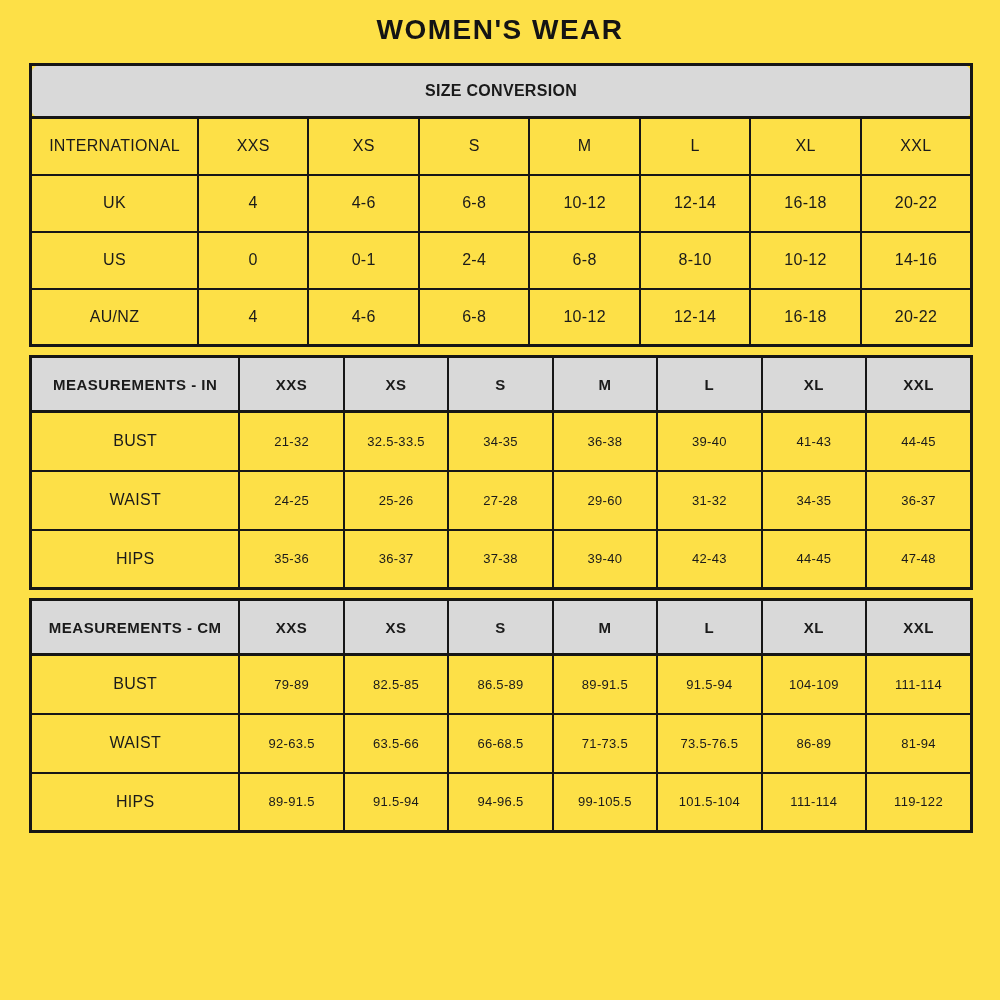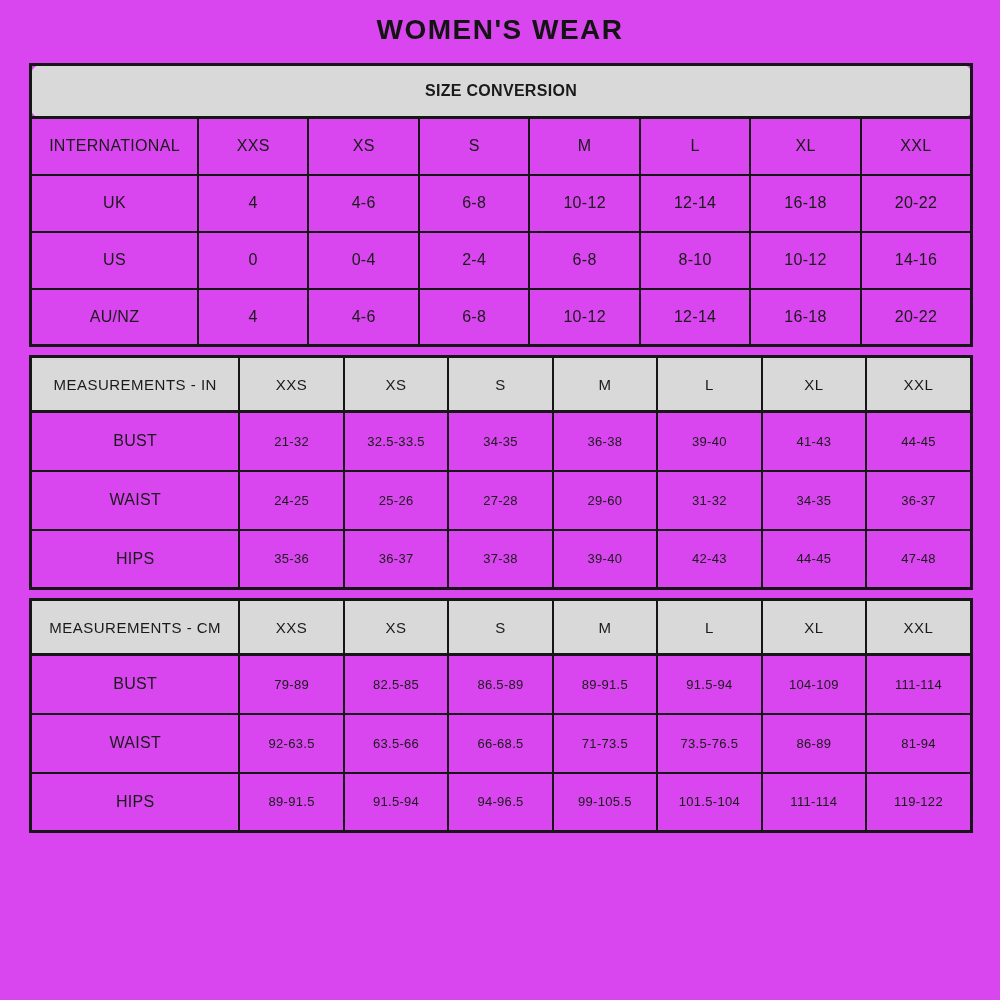--- a/index.html
+++ b/index.html
@@ -6,21 +6,21 @@
   html, body {
     margin: 0; padding: 0;
     background: #ffffff;
     font-family: "Liberation Sans", sans-serif;
     color: #1a1a1a;
   }
   .page {
     position: relative;
     width: 1000px;
     height: 1000px;
-    background: #d946ef;
+    background: #fde047;
     overflow: hidden;
   }
   .page-title {
     margin: 0;
     padding-top: 14px;
     text-align: center;
     font-size: 28px;
     font-weight: 700;
     letter-spacing: 1.5px;
     color: #141414;
@@ -48,21 +48,21 @@
     font-weight: 700;
     font-size: 15px;
     letter-spacing: 0.8px;
     height: 53px !important;
     border-bottom: 3px solid #161616 !important;
   }
   
   table.meas { margin-top: 8px; }
   table.meas tr.hdr td {
     background: #d9d9d9;
-    font-weight: 400;
+    font-weight: 700;
     font-size: 15px;
     letter-spacing: 0.5px;
     height: 55px;
     border-bottom: 3px solid #161616;
   }
   table.meas tbody td { height: 59px; font-size: 13px; letter-spacing: 0.3px; }
   table.meas tbody td.rowlabel { font-size: 16px; }
 </style>
 </head>
 <body>
@@ -102,21 +102,21 @@
         <td>4-6</td>
         <td>6-8</td>
         <td>10-12</td>
         <td>12-14</td>
         <td>16-18</td>
         <td>20-22</td>
       </tr>
       <tr>
         <td>US</td>
         <td>0</td>
-        <td>0-4</td>
+        <td>0-1</td>
         <td>2-4</td>
         <td>6-8</td>
         <td>8-10</td>
         <td>10-12</td>
         <td>14-16</td>
       </tr>
       <tr>
         <td>AU/NZ</td>
         <td>4</td>
         <td>4-6</td>

